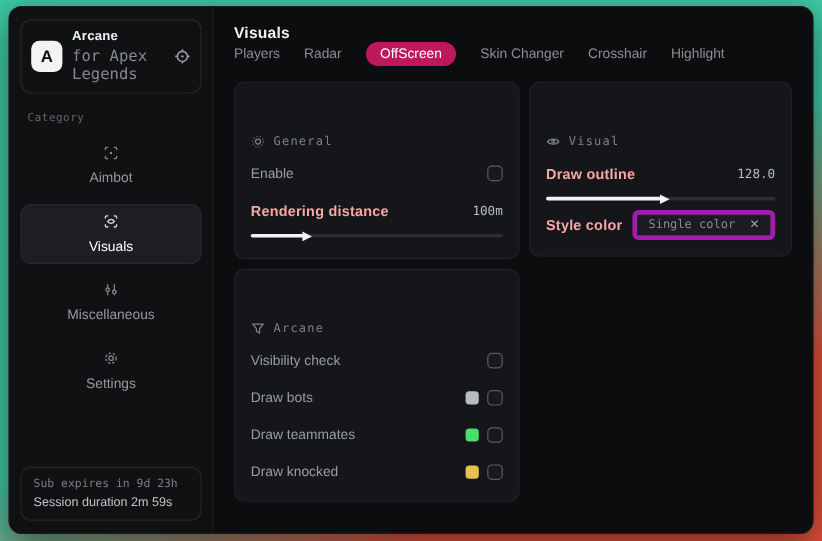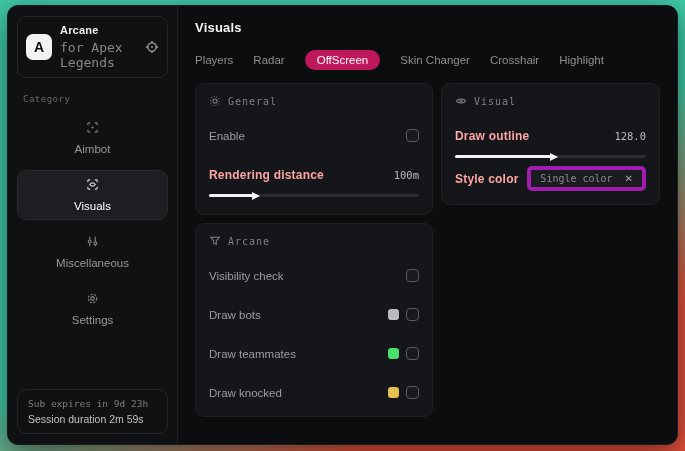--- a/index.html
+++ b/index.html
@@ -50,37 +50,37 @@
   .nav-item .icon{display:flex; color:inherit; opacity:.85;}
   .sb-spacer{flex:1;}
   .sub-card{
     border:1px solid #232528; border-radius:9px; padding:8px 10px;
   }
   .sub-line1{font-family:"DejaVu Sans Mono", monospace; font-size:9.5px; color:#7c7f83;}
   .sub-line2{font-size:10.5px; color:#c0c3c6; margin-top:4px;}
   
   .main{flex:1; padding:14px 17px; display:flex; flex-direction:column; min-width:0;}
   .page-title{font-size:13px; font-weight:bold; color:#f1f3f4; letter-spacing:.2px;}
-  .tabs{display:flex; align-items:center; gap:20px; margin-top:15px; margin-bottom:13px;}
+  .tabs{display:flex; align-items:center; gap:20px; margin-bottom:13px;}
   .tab{font-size:11.5px; color:#8b8e92; padding:4px 0; cursor:pointer; white-space:nowrap;}
   .tab.active{background:#be185d; color:#ffffff; padding:4px 12px; border-radius:99px;}
   .content{display:flex; gap:8px; align-items:flex-start;}
   .col-left{width:238px; flex:0 0 238px; display:flex; flex-direction:column; gap:8px;}
   .col-right{flex:1; min-width:0;}
   .panel{
     background:#141619; border:1px solid #1f2124; border-radius:9px;
     padding:11px 13px 13px; width:100%;
   }
   .panel-head{
     display:flex; align-items:center; gap:7px;
     font-family:"DejaVu Sans Mono", monospace; font-size:10px; color:#7e8184;
-    letter-spacing:1px; margin-bottom:9px;
+    letter-spacing:1px; margin-bottom:9px;margin-top:32px;
   }
   .panel-head .icon{display:flex; color:#7e8184;}
-  .row{display:flex; justify-content:space-between; align-items:center; min-height:21px; margin-top:18px;}
+  .row{display:flex; justify-content:space-between; align-items:center; min-height:21px; margin-top:10px;}
   .lbl{font-size:11.5px; color:#9b9ea1;}
   .lbl-strong{font-size:12px; font-weight:bold; color:#fca5a5; letter-spacing:.2px;}
   .val{font-family:"DejaVu Sans Mono", monospace; font-size:10.5px; color:#b9bcbf;}
   .checkbox{
     width:13px; height:13px; border-radius:4px; border:1px solid #595c60;
     background:#17191b; cursor:pointer; flex:0 0 13px;
   }
   .swatch{width:11px; height:11px; border-radius:3px; flex:0 0 11px;}
   .right-ctrls{display:flex; align-items:center; gap:7px;}
   .slider{position:relative; height:11px; margin-top:5px; cursor:pointer;}

